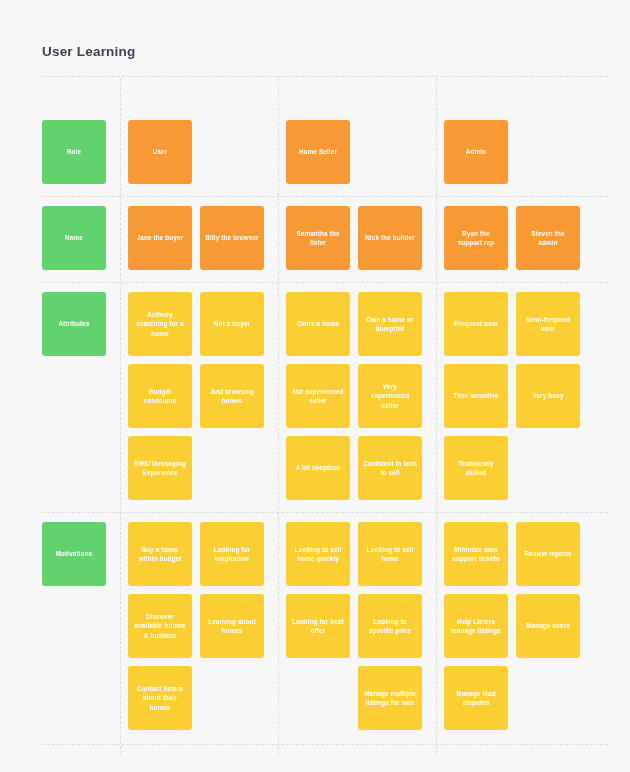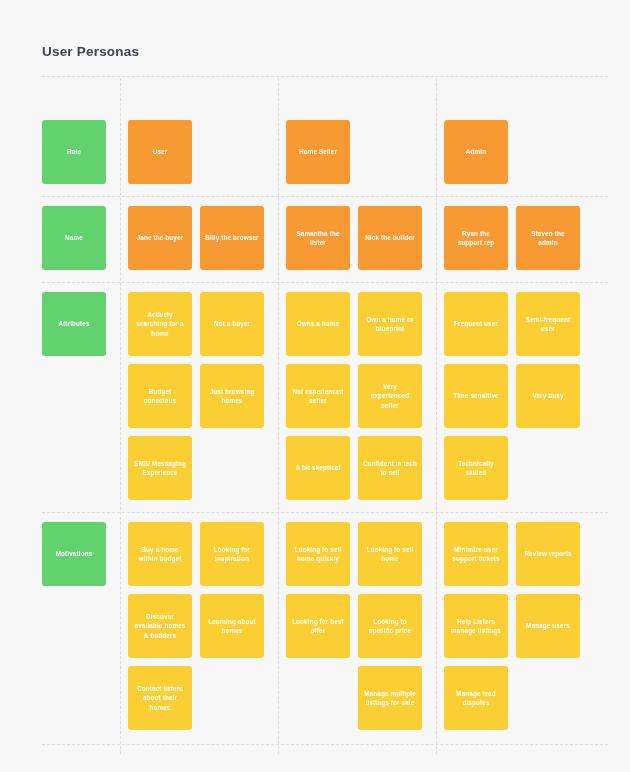--- a/index.html
+++ b/index.html
@@ -74,21 +74,21 @@
   
   .col-gap-lbl { margin-right: 22px; }  
   .col-gap-in  { margin-right: 8px;  }  
   .col-gap-grp { margin-right: 22px; }  
 </style>
 </head>
 <body>
 
 <div class="board">
 
-  <div class="page-title">User Personas</div>
+  <div class="page-title">User Learning</div>
 
   <div class="hrule" style="top:76px"></div>
   <div class="hrule" style="top:196px"></div>
   <div class="hrule" style="top:282px"></div>
   <div class="hrule" style="top:512px"></div>
   <div class="hrule" style="top:744px"></div>
 
   <div class="vrule" style="left:120px"></div>
   <div class="vrule" style="left:278px"></div>
   <div class="vrule" style="left:436px"></div>

